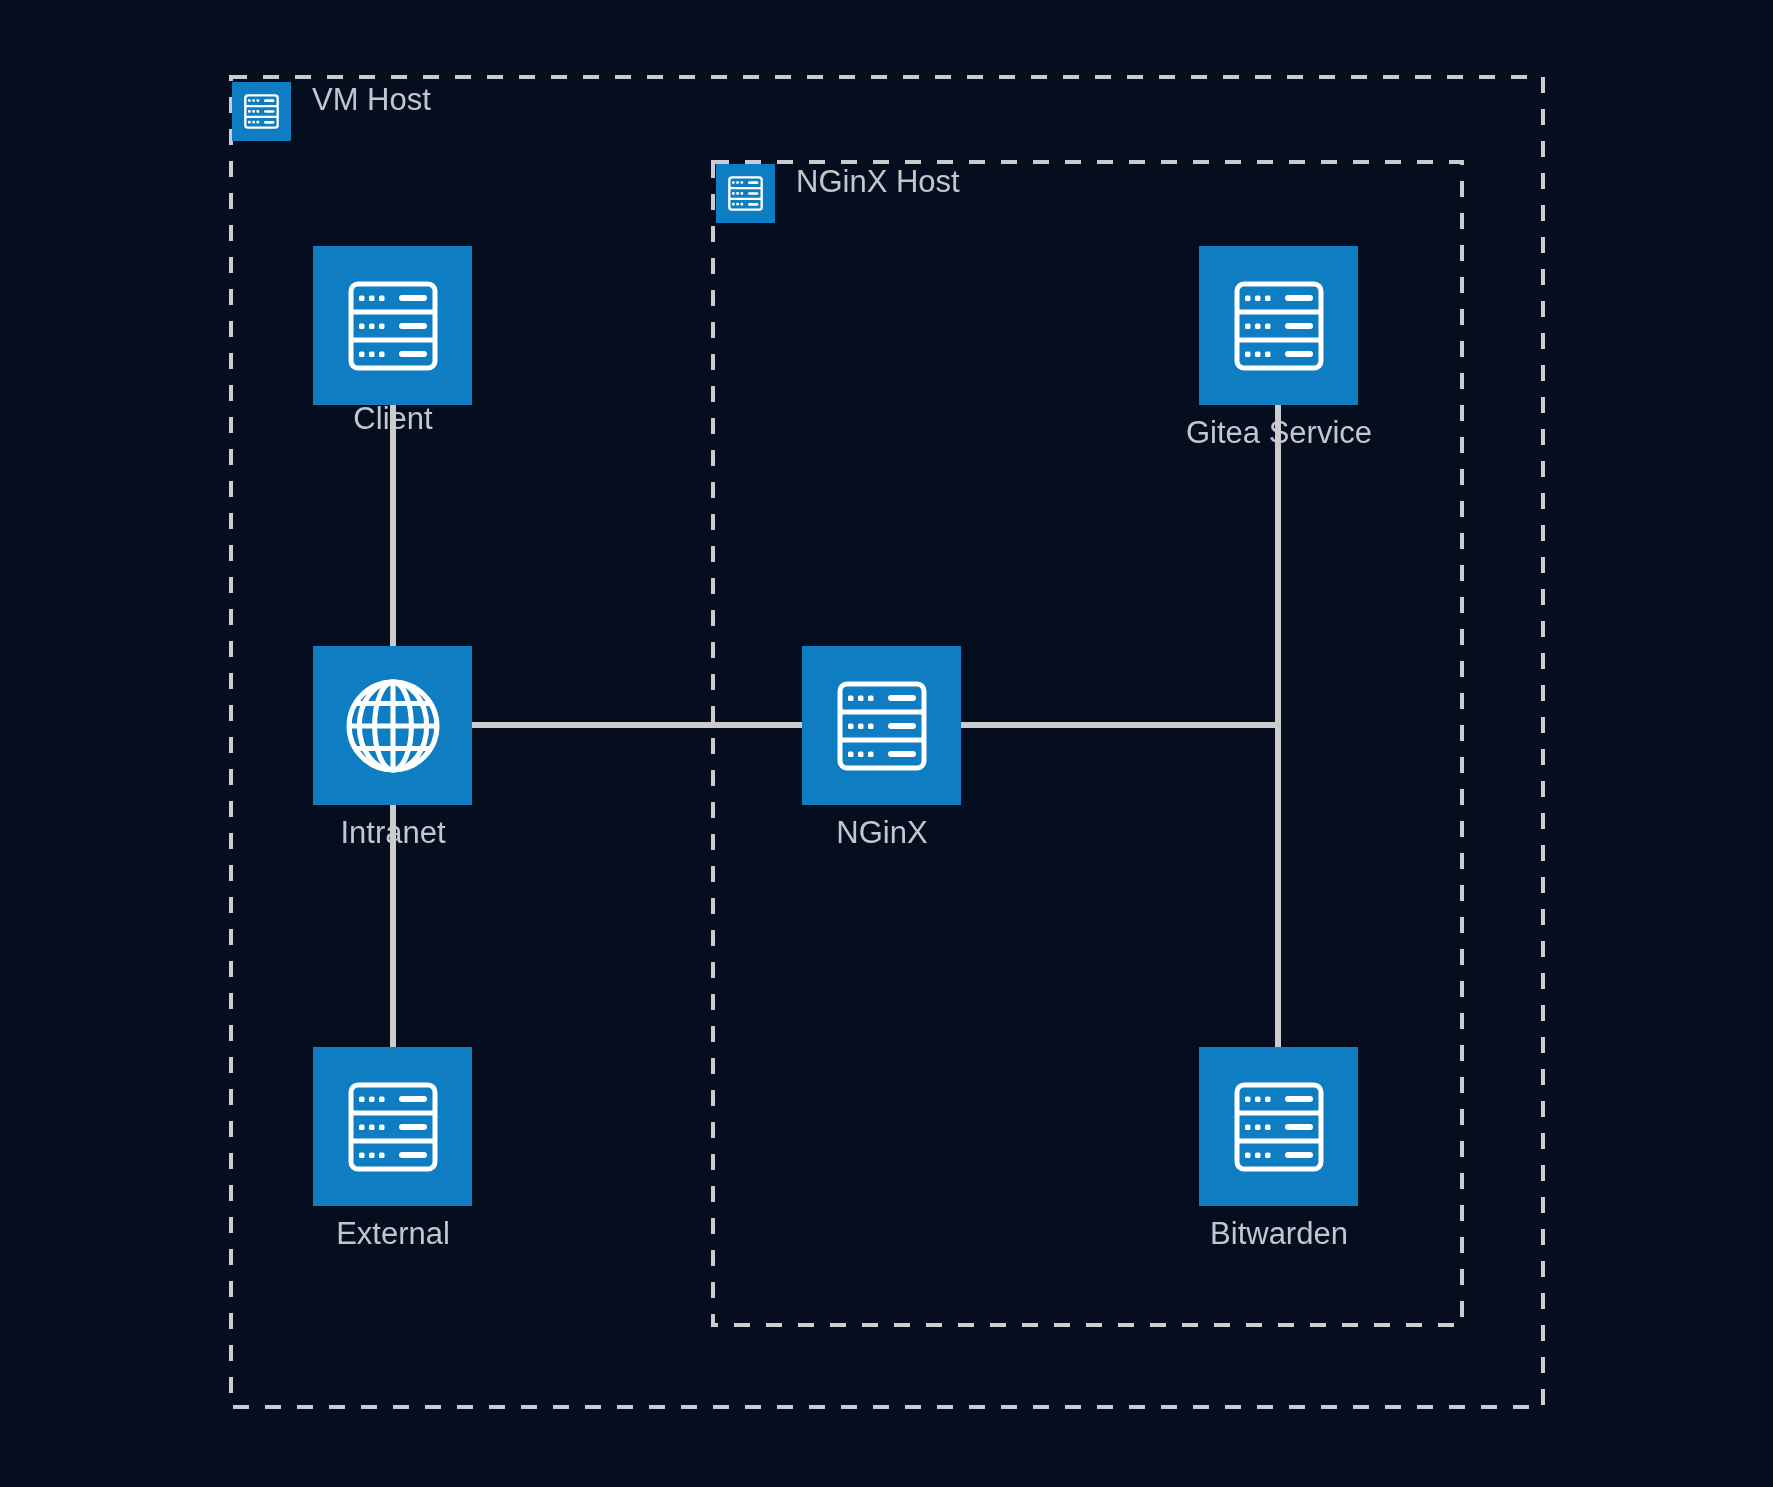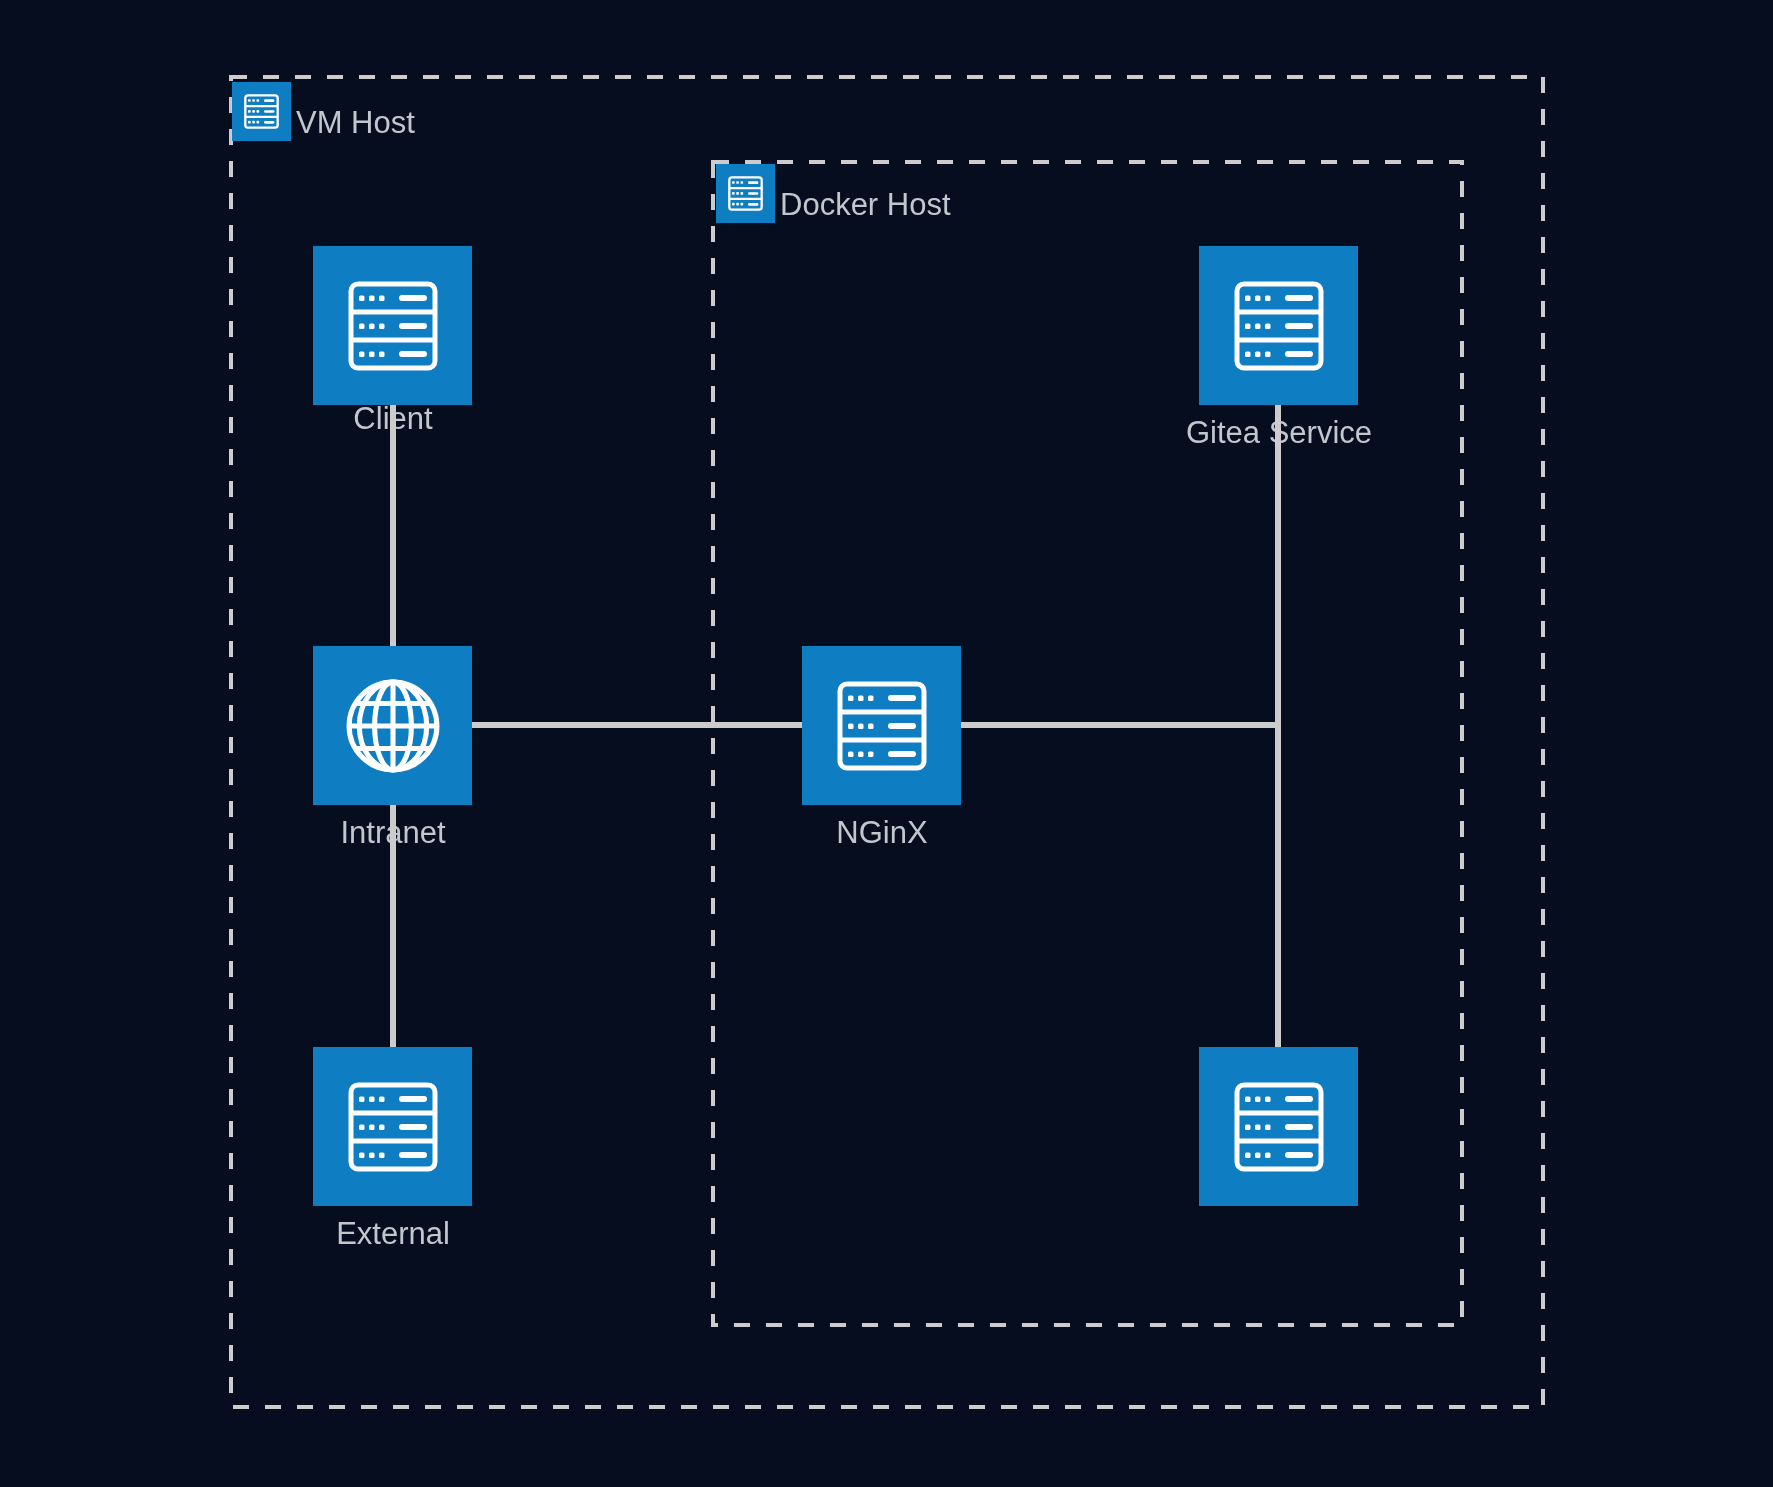--- a/index.html
+++ b/index.html
@@ -19,21 +19,21 @@
   .edge { position:absolute; z-index:2; background: var(--line, #cccccc); }
 
   .node {
     position:absolute; z-index:3; width:159px; height:159px;
     background: var(--node-fill, #0e7dc1);
     display:flex; align-items:center; justify-content:center;
   }
   .node svg { display:block; }
 
   .group-header {
-    position:absolute; z-index:5; display:flex; align-items:flex-end; gap:5px;
+    position:absolute; z-index:5; display:flex; align-items:flex-start; gap:21px;
   }
   .badge {
     width:59px; height:59px; background: var(--node-fill, #0e7dc1);
     display:flex; align-items:center; justify-content:center; flex:0 0 auto;
   }
   .group-title { font-size:31px; color: var(--text, #c2c7ce); white-space:nowrap; }
 
   .icon-stroke { stroke:#ffffff; fill:none; }
   .icon-fill   { fill:#ffffff; stroke:none; }
 </style>
@@ -45,20 +45,21 @@
   <svg class="containers-layer" width="1773" height="1487" viewBox="0 0 1773 1487">
     <rect x="231" y="77" width="1312" height="1330" fill="none" stroke="#cccccc" stroke-width="4" stroke-dasharray="16 16"></rect>
     <rect x="713" y="162" width="749" height="1163" fill="none" stroke="#cccccc" stroke-width="4" stroke-dasharray="16 16"></rect>
   </svg>
 
   <div class="node-label" style="left:243px; top:401px;">Client</div>
   <div class="node-label" style="left:243px; top:815px;">Intranet</div>
   <div class="node-label" style="left:243px; top:1216px;">External</div>
   <div class="node-label" style="left:732px; top:815px;">NGinX</div>
   <div class="node-label" style="left:1129px; top:415px;">Gitea Service</div>
+  <div class="node-label" style="left:1129px; top:1216px;">Bitwarden</div>
 
   <div class="edge" style="left:390px; top:405px; width:6px; height:242px;"></div>
   <div class="edge" style="left:390px; top:804px; width:6px; height:244px;"></div>
   <div class="edge" style="left:472px; top:722px; width:331px; height:6px;"></div>
   <div class="edge" style="left:960px; top:722px; width:321px; height:6px;"></div>
   <div class="edge" style="left:1275px; top:404px; width:6px; height:644px;"></div>
 
   <div class="node" style="left:313px; top:246px;">
     <svg width="96" height="96" viewBox="0 0 96 96">
       <rect class="icon-stroke" x="6" y="6" width="84" height="84" rx="7" stroke-width="5"></rect>
@@ -237,16 +238,16 @@
             <rect x="24" y="72" width="7" height="7" rx="2"></rect>
             <rect x="35" y="72" width="7" height="7" rx="2"></rect>
         </g>
         <g class="icon-stroke" stroke-width="7" stroke-linecap="round">
           <line x1="58" y1="20" x2="78" y2="20"></line>
           <line x1="58" y1="48" x2="78" y2="48"></line>
           <line x1="58" y1="76" x2="78" y2="76"></line>
         </g>
       </svg>
     </div>
-    <div class="group-title">Docker Host</div>
+    <div class="group-title">NGinX Host</div>
   </div>
 
 </div>
 
 </body></html>

